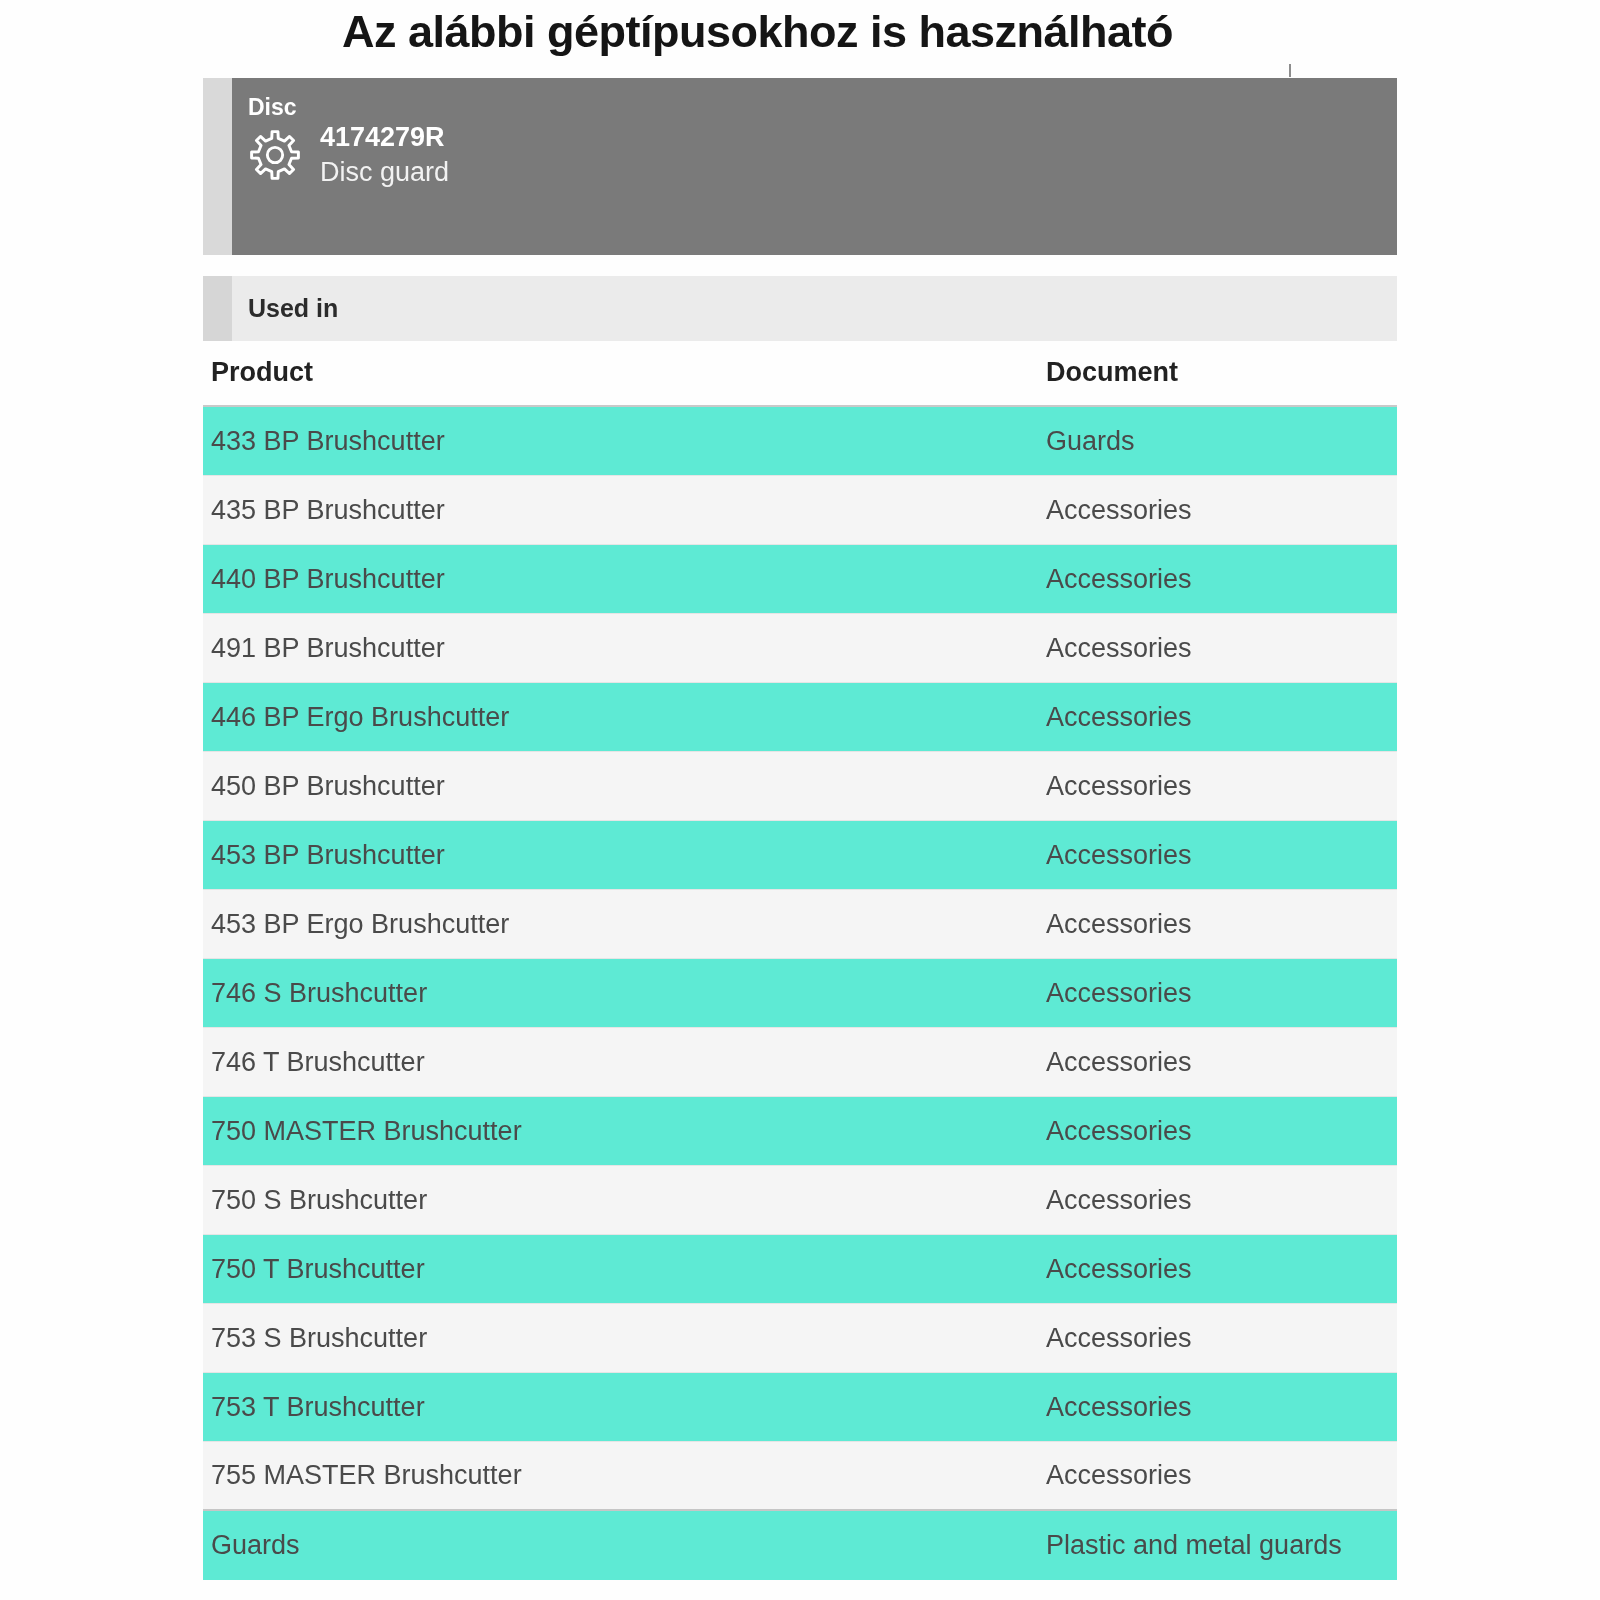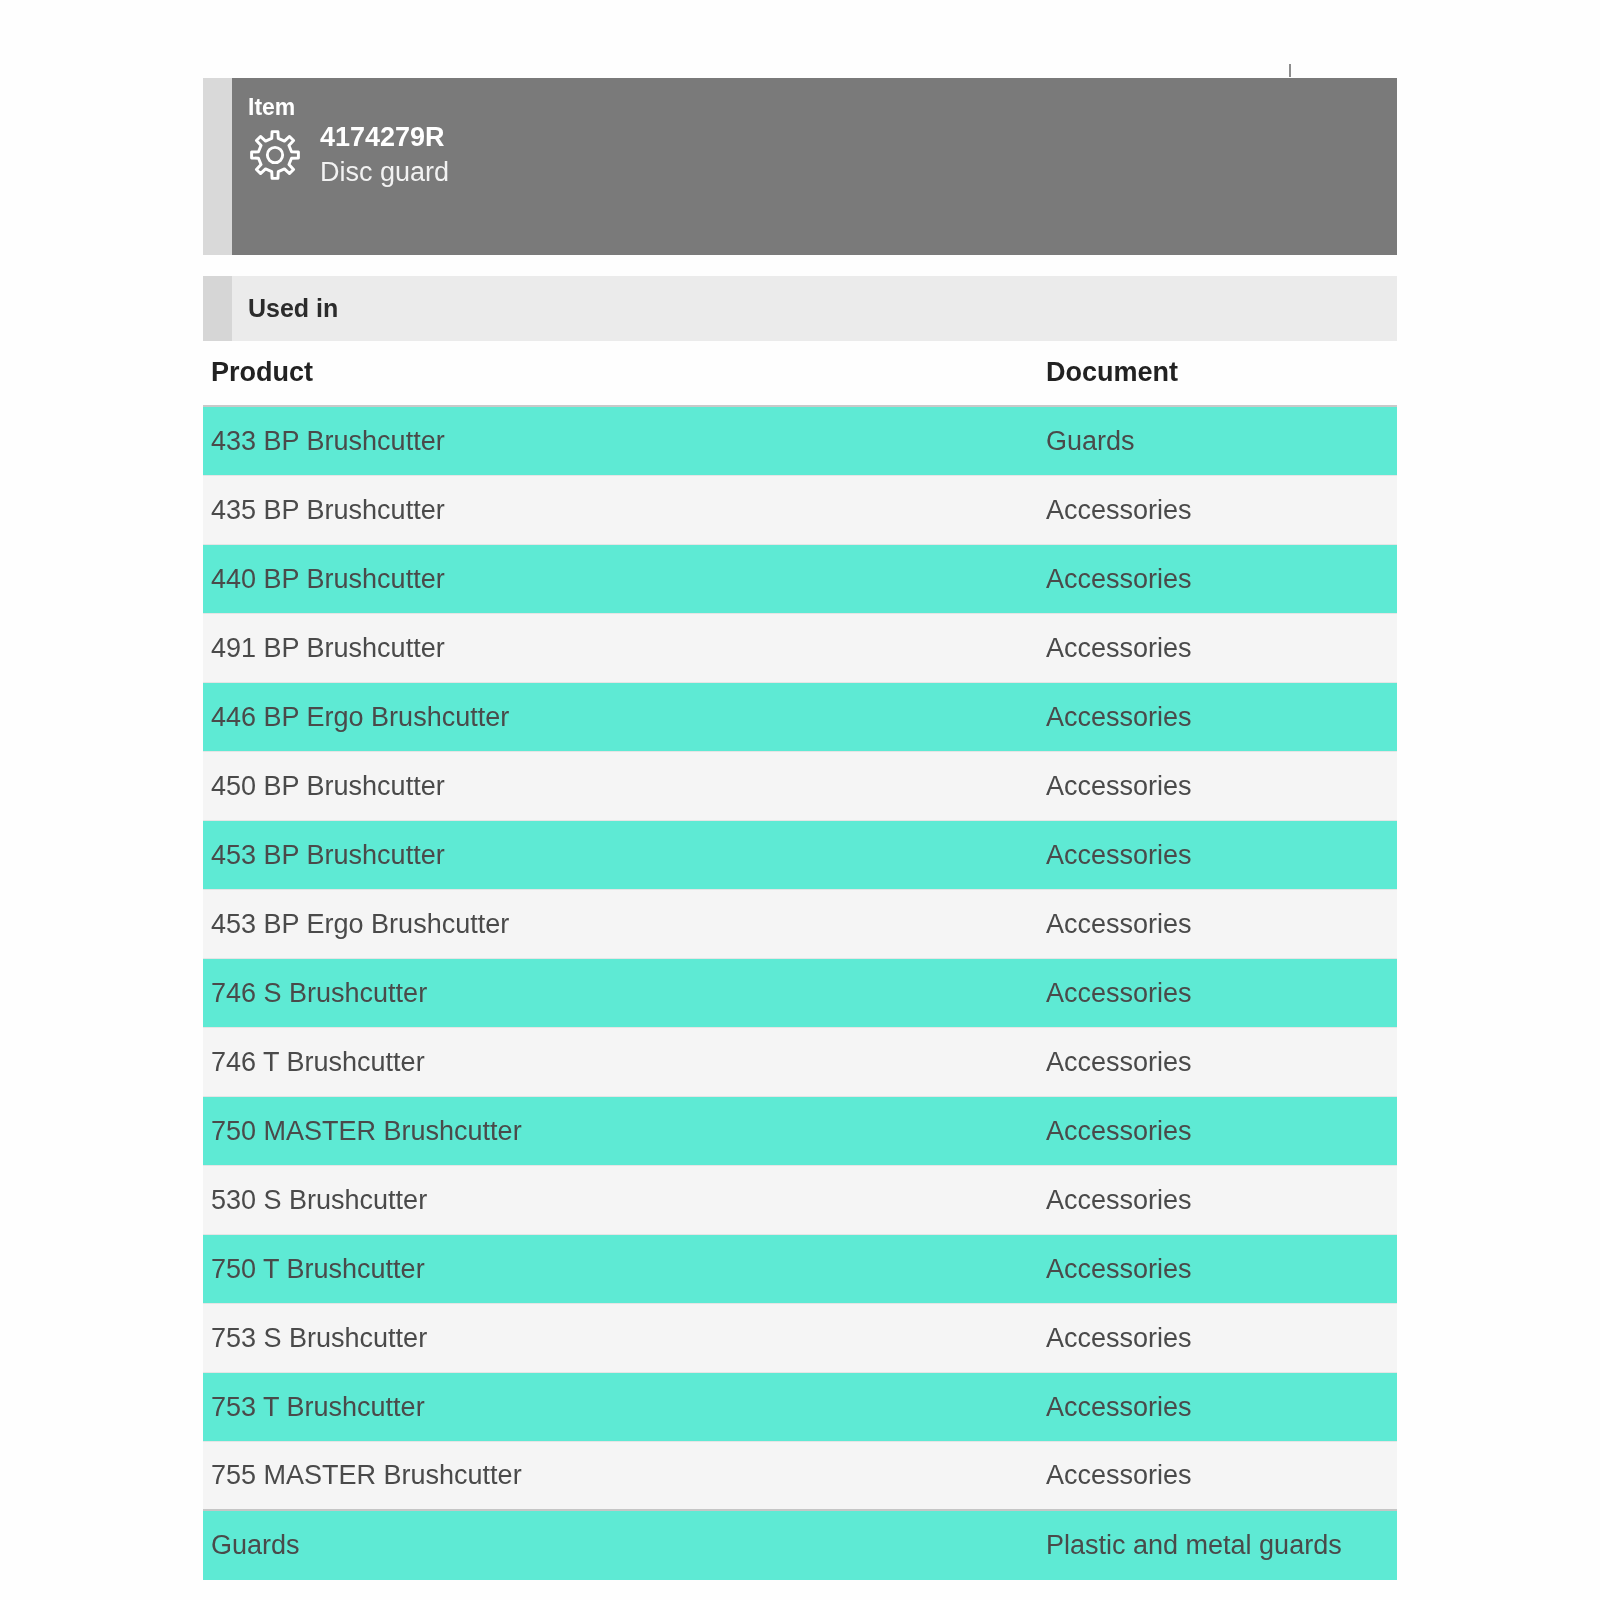--- a/index.html
+++ b/index.html
@@ -40,25 +40,26 @@
   .cell-product { width:843px; padding-left:8px; box-sizing:border-box; }
   .cell-doc { flex:1; }
   
   .tick { position:absolute; left:1289px; top:64px; width:2px; height:13px; background:#8d8d8d; }
 </style>
 </head>
 <body>
 
 <div class="page">
 
+  <h1 class="title">Az alábbi géptípusokhoz is használható</h1>
 
   <section class="item-card">
     <div class="strip"></div>
     <div class="card-body">
-      <div class="item-label">Item</div>
+      <div class="item-label">Disc</div>
       <div class="item-row">
         <span class="gear">
           <svg viewBox="0 0 48 48" width="54" height="54" fill="none" stroke="#ffffff" stroke-width="2.6" stroke-linejoin="round" stroke-linecap="round">
             <path d="M38.7,21.1 L44.8,21.4 L44.8,26.6 L38.7,26.9
                      L36.4,32.4 L40.5,36.9 L36.9,40.5 L32.4,36.4
                      L26.9,38.7 L26.6,44.8 L21.4,44.8 L21.1,38.7
                      L15.6,36.4 L11.1,40.5 L7.5,36.9 L11.6,32.4
                      L9.3,26.9 L3.2,26.6 L3.2,21.4 L9.3,21.1
                      L11.6,15.6 L7.5,11.1 L11.1,7.5 L15.6,11.6
                      L21.1,9.3 L21.4,3.2 L26.6,3.2 L26.9,9.3
@@ -126,21 +127,21 @@
       </div>
         <div class="tr alt">
         <div class="cell-product">746 T Brushcutter</div>
         <div class="cell-doc">Accessories</div>
       </div>
         <div class="tr">
         <div class="cell-product">750 MASTER Brushcutter</div>
         <div class="cell-doc">Accessories</div>
       </div>
         <div class="tr alt">
-        <div class="cell-product">530 S Brushcutter</div>
+        <div class="cell-product">750 S Brushcutter</div>
         <div class="cell-doc">Accessories</div>
       </div>
         <div class="tr">
         <div class="cell-product">750 T Brushcutter</div>
         <div class="cell-doc">Accessories</div>
       </div>
         <div class="tr alt">
         <div class="cell-product">753 S Brushcutter</div>
         <div class="cell-doc">Accessories</div>
       </div>

